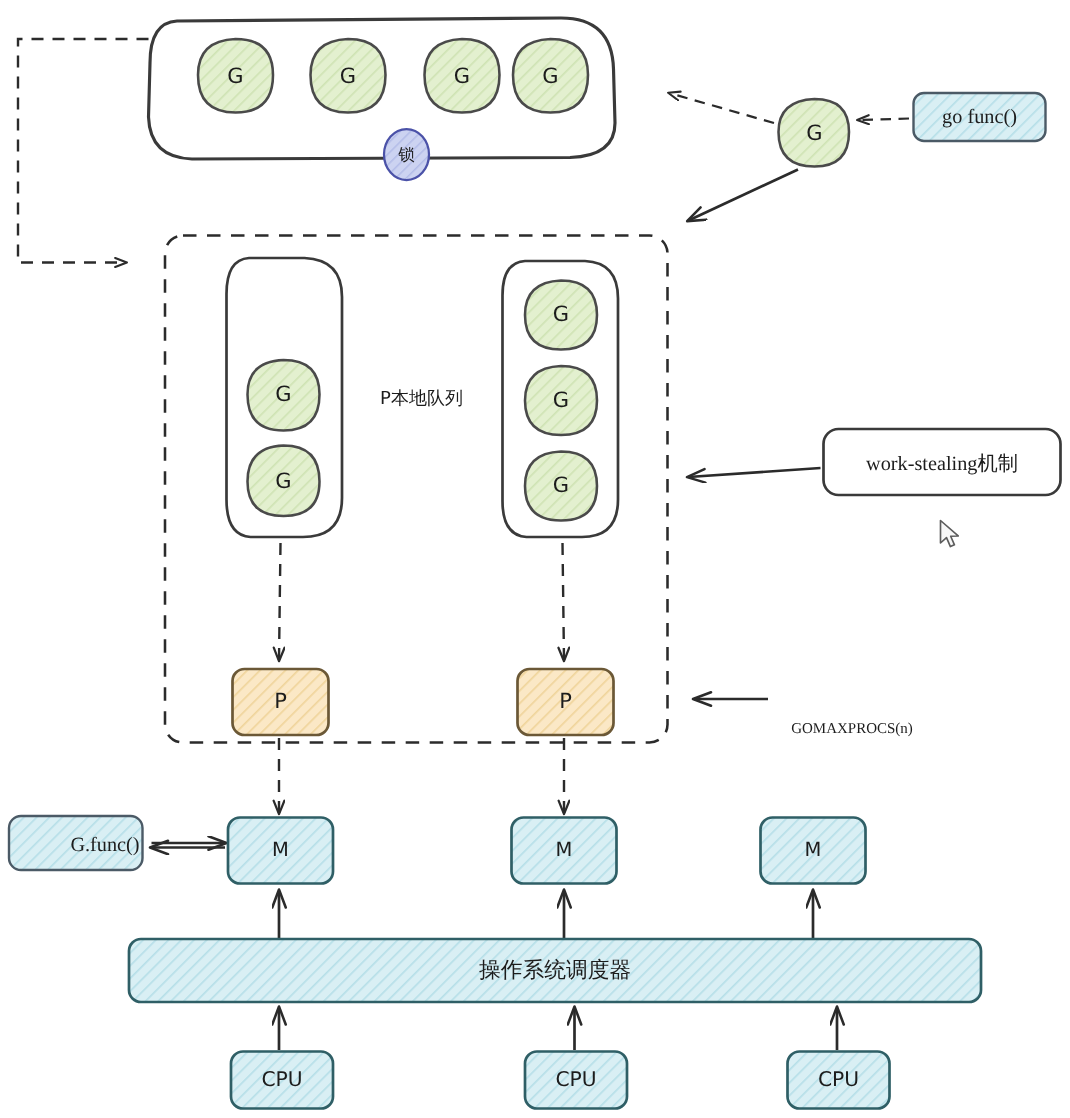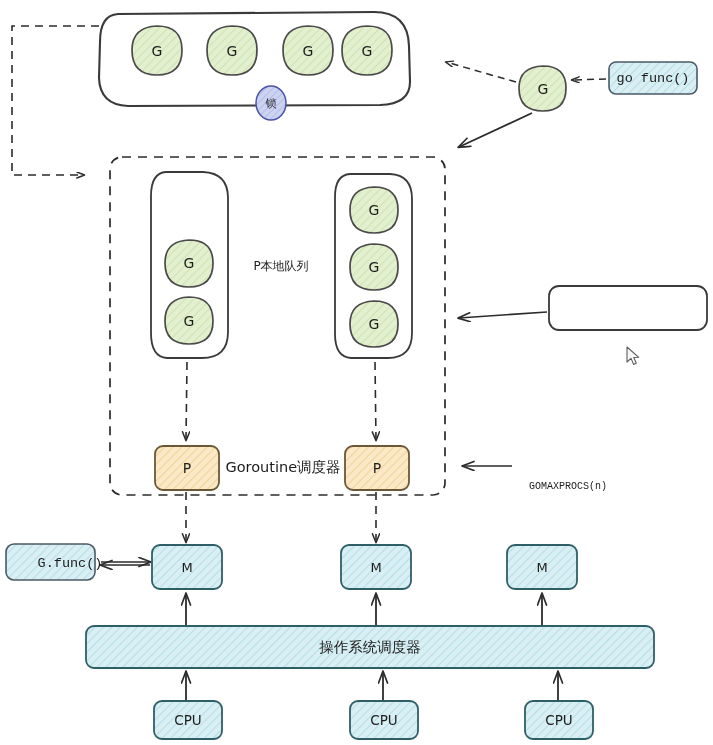--- a/index.html
+++ b/index.html
@@ -1,21 +1,21 @@
 <!DOCTYPE html>
 <html><head>
 <meta charset="utf-8">
 <style>
   html,body{margin:0;padding:0;background:#ffffff;}
   body{width:713px;height:745px;overflow:hidden;
        font-family:"DejaVu Sans","Liberation Sans",sans-serif;}
   #stage{position:relative;width:713px;height:745px;background:#fff;}
   svg#canvas{position:absolute;left:0;top:0;width:713px;height:745px;}
   .lbl{position:absolute;white-space:nowrap;color:#1c1c1c;}
-  .mono{font-family:Liberation Mono, monospace;}
+  .mono{font-family:Liberation Serif, serif;}
   .center{transform:translate(-50%,-50%);text-align:center;}
 </style>
 </head>
 <body>
 
 <div id="stage">
 
   <svg id="canvas" viewBox="0 0 713 745">
     <defs>
       <pattern id="hatchGreen" patternUnits="userSpaceOnUse" width="6" height="6" patternTransform="rotate(45)">
@@ -183,22 +183,22 @@
 
   <div class="lbl center" style="left:374px;top:210px;font-size:14px;">G</div>
   <div class="lbl center" style="left:374px;top:267px;font-size:14px;">G</div>
   <div class="lbl center" style="left:374px;top:324px;font-size:14px;">G</div>
 
   <div class="lbl center" style="left:281px;top:266px;font-size:12px;">P本地队列</div>
 
   <div class="lbl center" style="left:187px;top:468px;font-size:14px;">P</div>
   <div class="lbl center" style="left:377px;top:468px;font-size:14px;">P</div>
 
-  <div class="lbl center" style="left:283px;top:467px;font-size:14.5px;">Goroutine调度器</div>
-
+
+  <div class="lbl center mono" style="left:628px;top:309px;font-size:13.5px;">work-stealing机制</div>
   <div class="lbl center mono" style="left:568px;top:486px;font-size:10px;">GOMAXPROCS(n)</div>
   <div class="lbl center mono" style="left:50px;top:563px;font-size:13.5px;margin-left:20px;">G.func()</div>
 
   <div class="lbl center" style="left:187px;top:567px;font-size:13px;">M</div>
   <div class="lbl center" style="left:376px;top:567px;font-size:13px;">M</div>
   <div class="lbl center" style="left:542px;top:567px;font-size:13px;">M</div>
 
   <div class="lbl center" style="left:370px;top:647px;font-size:14.5px;">操作系统调度器</div>
 
   <div class="lbl center" style="left:188px;top:720px;font-size:13.5px;">CPU</div>

